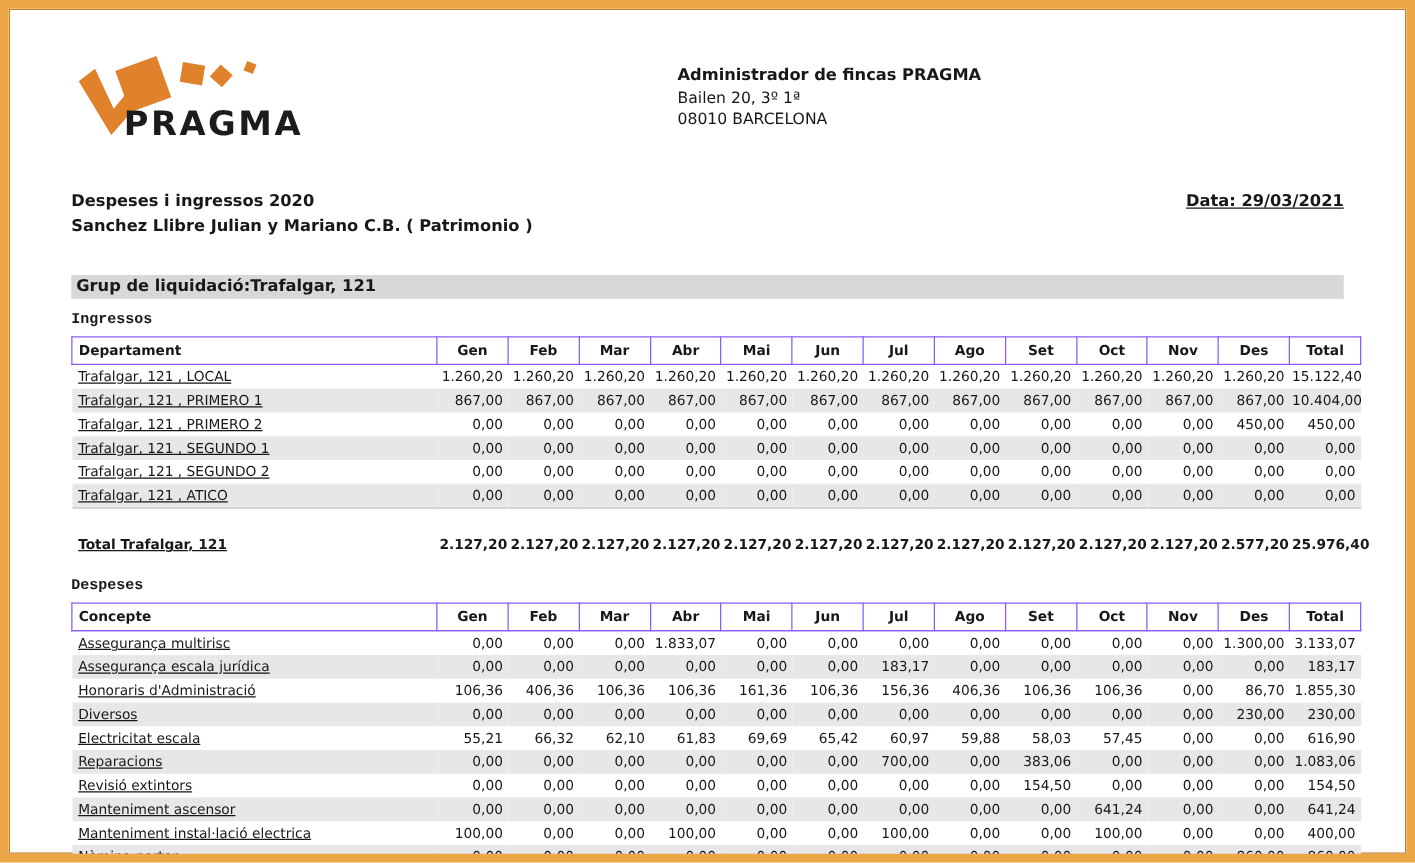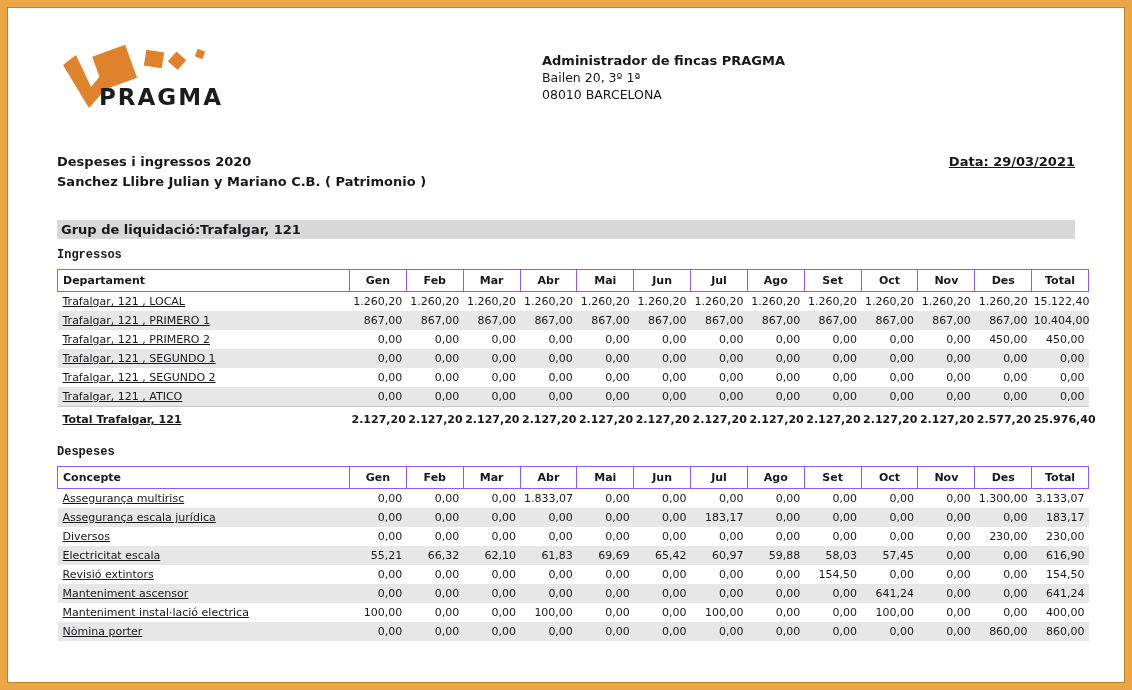--- a/index.html
+++ b/index.html
@@ -11,21 +11,21 @@
     border: 7px solid var(--frame-gold, #EBA747);
     box-shadow: inset 0 0 0 1px var(--frame-gold-dark, #C08228);
   }
 
   
   .letterhead { position: relative; height: 145px; }
   .logo { position: absolute; left: 52px; top: 30px; width: 210px; height: 82px; }
   .logo svg { position: absolute; left: 0; top: 0; }
   .logo-text {
     position: absolute; left: 40px; top: 47px;
-    font-size: 23px; font-weight: bold; letter-spacing: 2px; color: #1c1c1c; text-align: right;
+    font-size: 27px; font-weight: bold; letter-spacing: 2px; color: #1c1c1c; text-align: right;
   }
   .company { position: absolute; left: 535px; top: 45px; font-size: 12.5px; line-height: 17px; }
   .company-name { font-weight: bold; font-size: 13px; text-align: right; }
 
   
   .title-row { position: relative; margin: 0 50px; height: 40px; font-weight: bold; font-size: 13px; line-height: 20px; }
   .report-date { position: absolute; right: 0; top: 0; text-decoration: underline; }
 
   .group-band {
     margin: 28px 50px 0; background: var(--band-grey, #D8D8D8);
@@ -39,21 +39,21 @@
   table { border-collapse: collapse; table-layout: fixed; width: 1032px; margin: 0 50px; }
   thead th {
     border: 1px solid #8b5cf6; font-weight: bold; font-size: 11px;
     padding: 4px 4px; text-align: center; background: #fff; white-space: nowrap;
   }
   thead th.label-col { text-align: left; width: 292px; padding-left: 5px; }
   tbody td { font-size: 11px; padding: 3px 4px 3px 2px; line-height: 13px; white-space: nowrap; }
   tbody td.label-cell { padding-left: 5px; text-decoration: underline; }
   td.num-cell { text-align: right; }
   tbody tr:nth-child(even):not(.total-row) { background: var(--stripe-grey, #E7E7E7); }
-  tr.total-row td { font-weight: bold; padding-top: 6px; padding-bottom: 6px; border-top: 1px solid #C9C9C9; }
+  tr.total-row td { font-weight: bold; padding-top: 22px; padding-bottom: 6px; border-top: 1px solid #C9C9C9; }
 </style>
 </head>
 <body>
 
 <div class="frame">
 
   <div class="letterhead">
     <div class="logo">
       <svg width="210" height="82" viewBox="0 0 210 82">
         <g fill="#E0812C">
@@ -266,20 +266,36 @@
           <td class="num-cell">0,00</td>
           <td class="num-cell">183,17</td>
           <td class="num-cell">0,00</td>
           <td class="num-cell">0,00</td>
           <td class="num-cell">0,00</td>
           <td class="num-cell">0,00</td>
           <td class="num-cell">0,00</td>
           <td class="num-cell">183,17</td>
         </tr>
         <tr>
+          <td class="label-cell">Honoraris d'Administració</td>
+          <td class="num-cell">106,36</td>
+          <td class="num-cell">406,36</td>
+          <td class="num-cell">106,36</td>
+          <td class="num-cell">106,36</td>
+          <td class="num-cell">161,36</td>
+          <td class="num-cell">106,36</td>
+          <td class="num-cell">156,36</td>
+          <td class="num-cell">406,36</td>
+          <td class="num-cell">106,36</td>
+          <td class="num-cell">106,36</td>
+          <td class="num-cell">0,00</td>
+          <td class="num-cell">86,70</td>
+          <td class="num-cell">1.855,30</td>
+        </tr>
+        <tr>
           <td class="label-cell">Diversos</td>
           <td class="num-cell">0,00</td>
           <td class="num-cell">0,00</td>
           <td class="num-cell">0,00</td>
           <td class="num-cell">0,00</td>
           <td class="num-cell">0,00</td>
           <td class="num-cell">0,00</td>
           <td class="num-cell">0,00</td>
           <td class="num-cell">0,00</td>
           <td class="num-cell">0,00</td>
@@ -298,20 +314,36 @@
           <td class="num-cell">65,42</td>
           <td class="num-cell">60,97</td>
           <td class="num-cell">59,88</td>
           <td class="num-cell">58,03</td>
           <td class="num-cell">57,45</td>
           <td class="num-cell">0,00</td>
           <td class="num-cell">0,00</td>
           <td class="num-cell">616,90</td>
         </tr>
         <tr>
+          <td class="label-cell">Reparacions</td>
+          <td class="num-cell">0,00</td>
+          <td class="num-cell">0,00</td>
+          <td class="num-cell">0,00</td>
+          <td class="num-cell">0,00</td>
+          <td class="num-cell">0,00</td>
+          <td class="num-cell">0,00</td>
+          <td class="num-cell">700,00</td>
+          <td class="num-cell">0,00</td>
+          <td class="num-cell">383,06</td>
+          <td class="num-cell">0,00</td>
+          <td class="num-cell">0,00</td>
+          <td class="num-cell">0,00</td>
+          <td class="num-cell">1.083,06</td>
+        </tr>
+        <tr>
           <td class="label-cell">Revisió extintors</td>
           <td class="num-cell">0,00</td>
           <td class="num-cell">0,00</td>
           <td class="num-cell">0,00</td>
           <td class="num-cell">0,00</td>
           <td class="num-cell">0,00</td>
           <td class="num-cell">0,00</td>
           <td class="num-cell">0,00</td>
           <td class="num-cell">0,00</td>
           <td class="num-cell">154,50</td>

